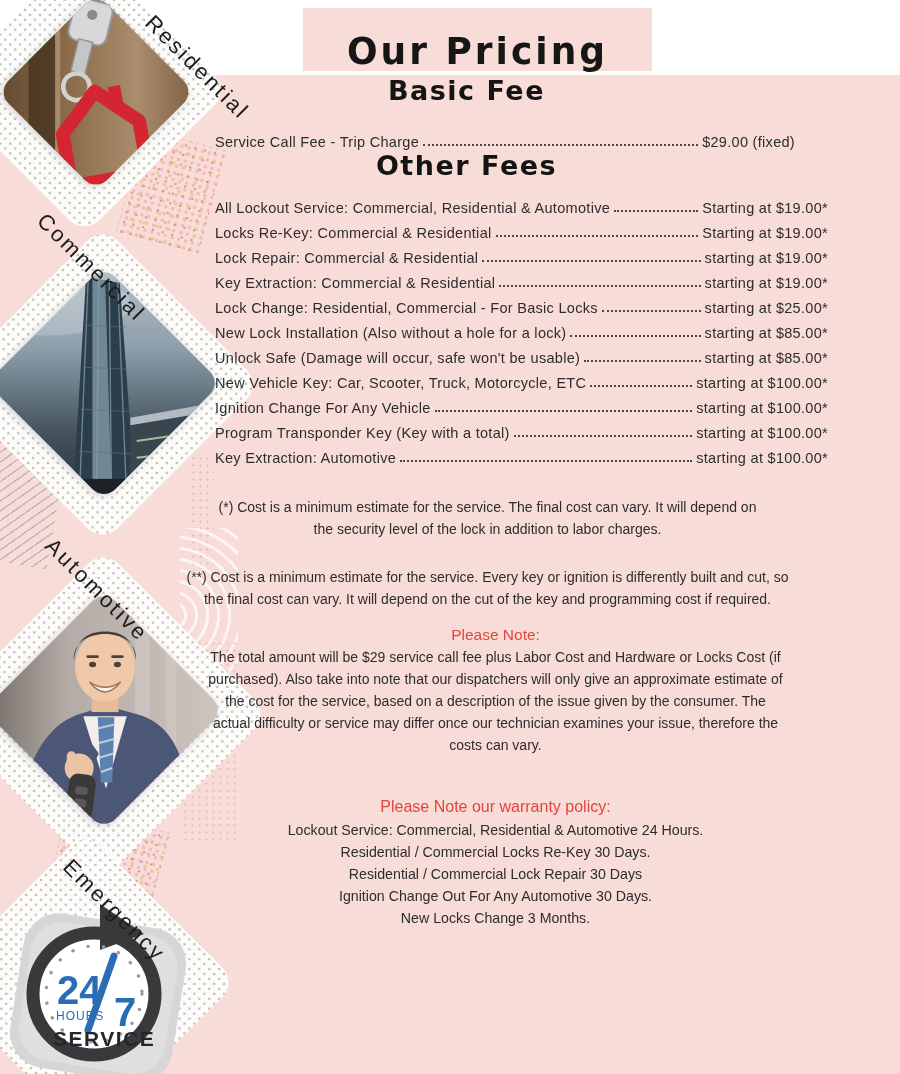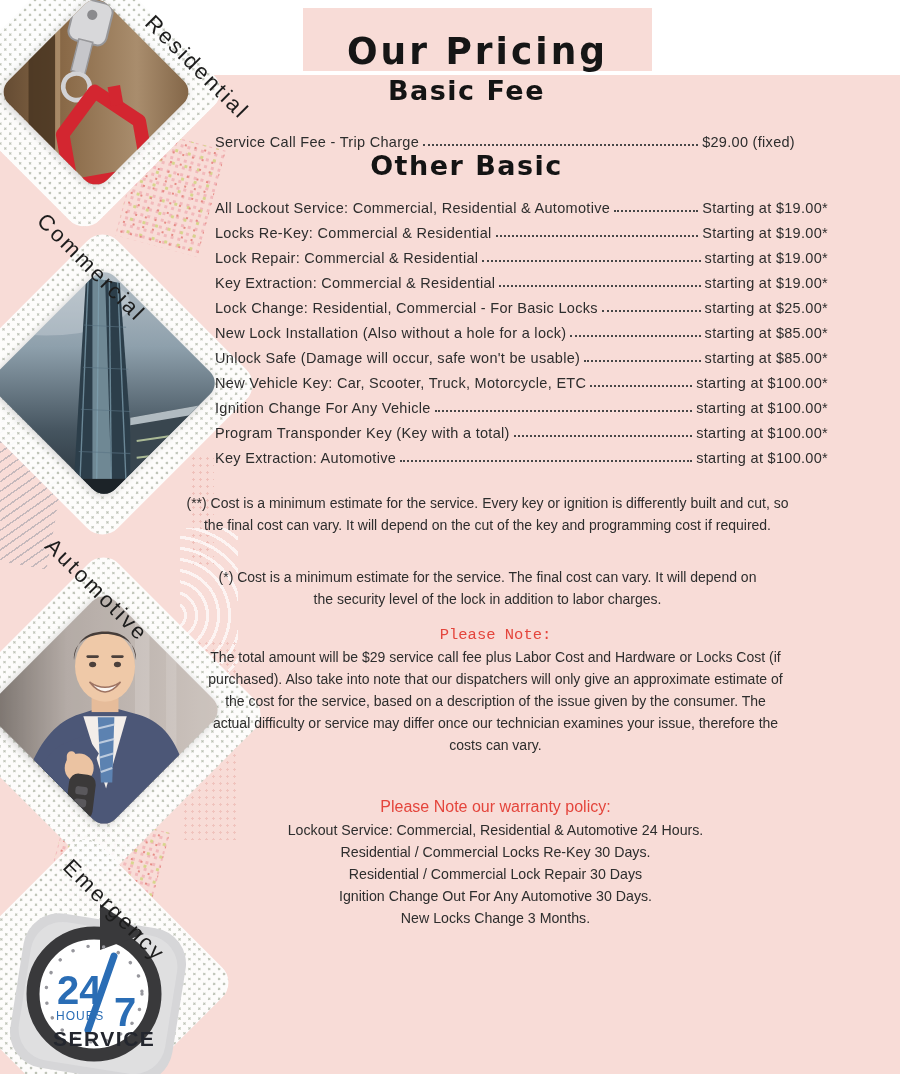--- a/index.html
+++ b/index.html
@@ -38,21 +38,20 @@
   .note{
     text-align:center;font-size:14px;line-height:22px;color:#2d2d2d;
     margin-left:auto;margin-right:auto;transform:translateX(-34px);
   }
   .note-1{width:540px;margin-top:30px;}
   .note-2{width:612px;margin-top:26px;}
   .red{color:#e4453c;}
   .pn-heading{
     text-align:center;font-size:15.5px;line-height:22px;margin-top:14px;
     transform:translateX(-26px);
-    font-family:Liberation Mono, monospace;
   }
   .pn-body{
     width:580px;margin-left:auto;margin-right:auto;text-align:center;
     font-size:14px;line-height:22px;transform:translateX(-26px);
   }
   .warranty-heading{
     text-align:center;font-size:16px;line-height:22px;margin-top:40px;
     transform:translateX(-26px);
   }
   .warranty-lines{margin-top:1px;}
@@ -262,21 +261,21 @@
 <div class="content">
 
   <h2 class="section-heading h-basic">Basic Fee</h2>
 
   <div class="fee-row basic">
     <span class="fee-label">Service Call Fee - Trip Charge</span>
     <span class="fee-leader"></span>
     <span class="fee-price">$29.00 (fixed)</span>
   </div>
 
-  <h2 class="section-heading h-other">Other Basic</h2>
+  <h2 class="section-heading h-other">Other Fees</h2>
 
   <div class="fee-list">
     <div class="fee-row">
       <span class="fee-label">All Lockout Service: Commercial, Residential &amp; Automotive</span>
       <span class="fee-leader"></span>
       <span class="fee-price">Starting at $19.00*</span>
     </div>
     <div class="fee-row">
       <span class="fee-label">Locks Re-Key: Commercial &amp; Residential</span>
       <span class="fee-leader"></span>
@@ -322,22 +321,22 @@
       <span class="fee-leader"></span>
       <span class="fee-price">starting at $100.00*</span>
     </div>
     <div class="fee-row">
       <span class="fee-label">Key Extraction: Automotive</span>
       <span class="fee-leader"></span>
       <span class="fee-price">starting at $100.00*</span>
     </div>
   </div>
 
+  <div class="note note-1">(*) Cost is a minimum estimate for the service. The final cost can vary. It will depend on the security level of the lock in addition to labor charges.</div>
   <div class="note note-2">(**) Cost is a minimum estimate for the service. Every key or ignition is differently built and cut, so the final cost can vary. It will depend on the cut of the key and programming cost if required.</div>
-  <div class="note note-1">(*) Cost is a minimum estimate for the service. The final cost can vary. It will depend on the security level of the lock in addition to labor charges.</div>
 
   <div class="pn-heading red">Please Note:</div>
   <div class="pn-body">The total amount will be $29 service call fee plus Labor Cost and Hardware or Locks Cost (if purchased). Also take into note that our dispatchers will only give an approximate estimate of the cost for the service, based on a description of the issue given by the consumer. The actual difficulty or service may differ once our technician examines your issue, therefore the costs can vary.</div>
 
   <div class="warranty-heading red">Please Note our warranty policy:</div>
   <div class="warranty-lines">
     <div class="warranty-line">Lockout Service: Commercial, Residential &amp; Automotive 24 Hours.</div>
     <div class="warranty-line">Residential / Commercial Locks Re-Key 30 Days.</div>
     <div class="warranty-line">Residential / Commercial Lock Repair 30 Days</div>
     <div class="warranty-line">Ignition Change Out For Any Automotive 30 Days.</div>

